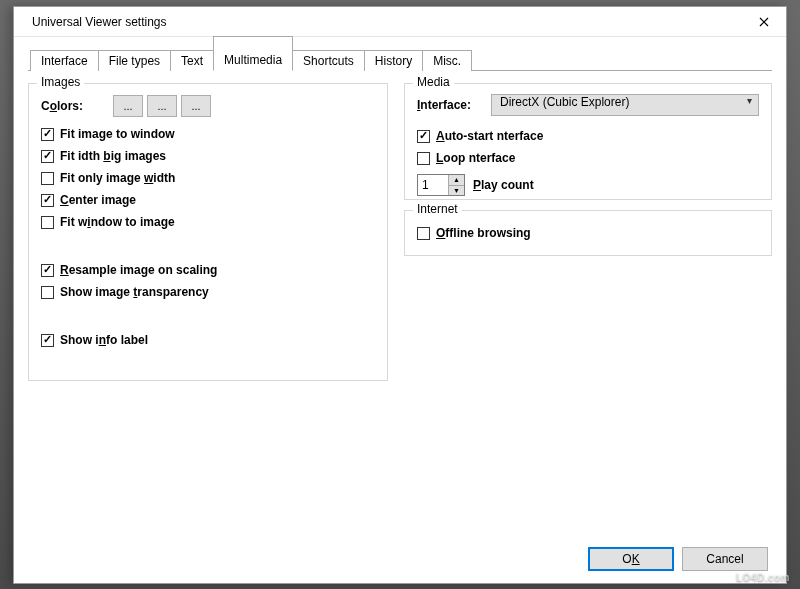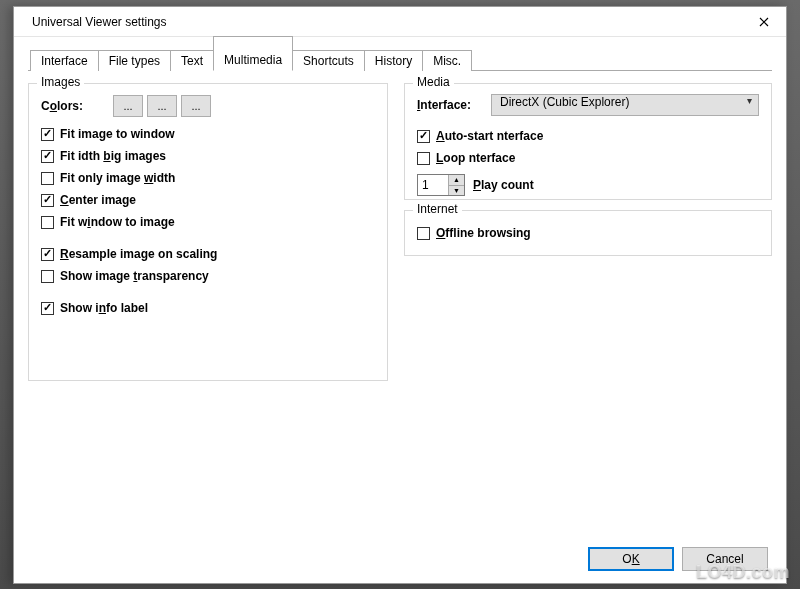--- a/index.html
+++ b/index.html
@@ -96,21 +96,21 @@
     padding: 0 4px;
     font-size: 12px;
     color: #000;
   }
   .row {
     display: flex;
     align-items: center;
     margin: 2px 0;
     height: 20px;
   }
-  .row.spaced { margin-top: 12px; }
+  .row.spaced { margin-top: 28px; }
   .label { color: #000; font-weight: bold; }
   .u { text-decoration: underline; }
   
   .cb {
     width: 13px; height: 13px;
     border: 1px solid #333;
     background: #fff;
     margin-right: 6px;
     display: inline-flex;
     align-items: center; justify-content: center;
@@ -206,21 +206,21 @@
     display: flex; align-items: center; justify-content: center;
     font-size: 12px;
   }
   .btn.default {
     border: 2px solid #0078d7;
   }
   .watermark {
     position: absolute;
     right: 10px; bottom: 6px;
     color: rgba(255,255,255,0.55);
-    font-size: 18px;
+    font-size: 10px;
     font-weight: 600;
     letter-spacing: 0.5px;
     text-shadow: 0 1px 2px rgba(0,0,0,0.4);
   }
 </style>
 </head>
 <body>
 
 <div class="backdrop"></div>
 

